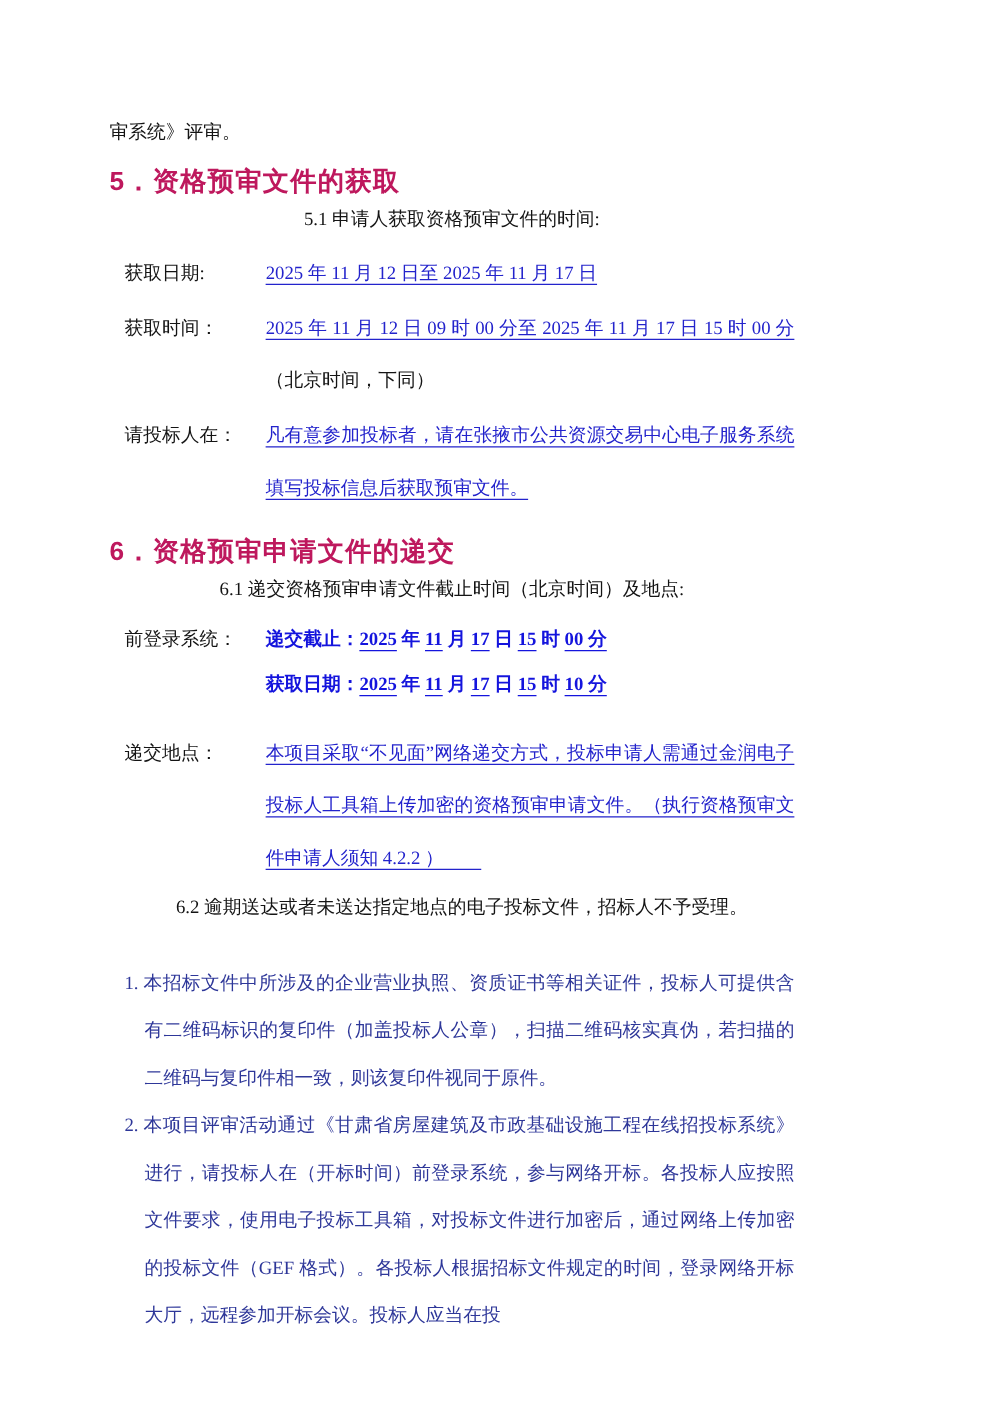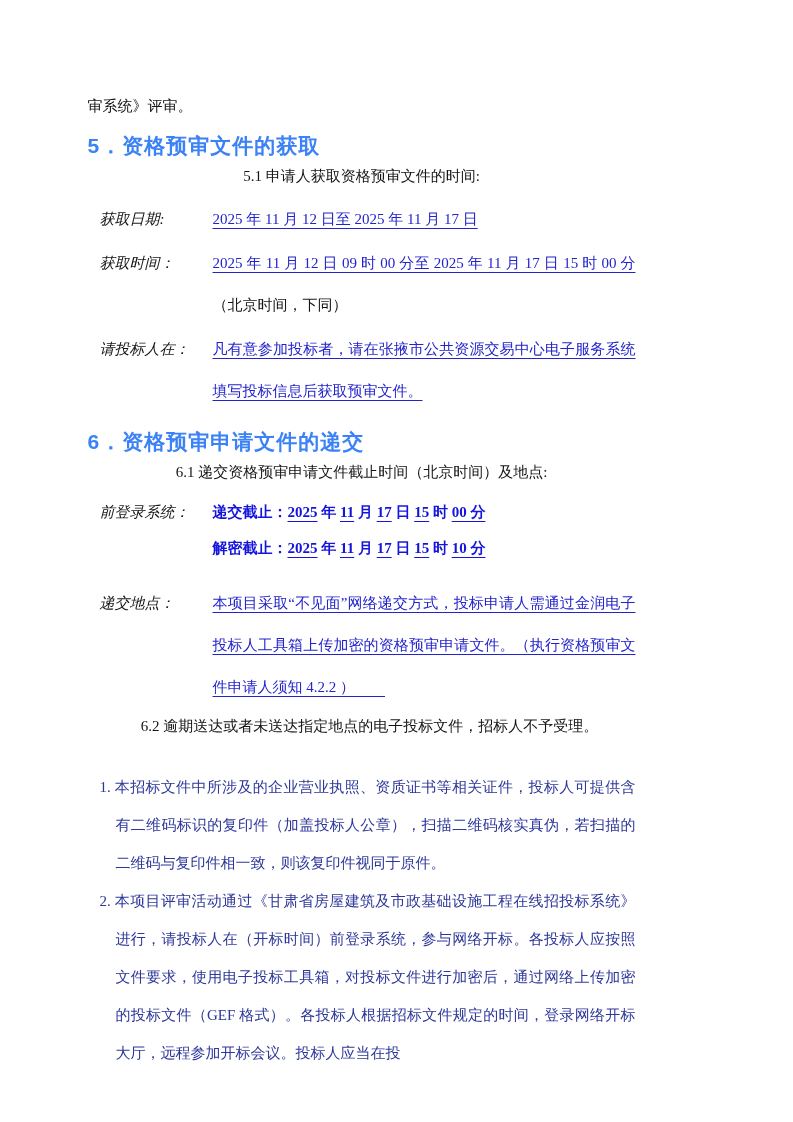--- a/index.html
+++ b/index.html
@@ -20,29 +20,29 @@
     font-family:"Liberation Serif","DejaVu Serif",serif;
     font-size:15px;
     color:var(--ink);
   }
   p{margin:0;}
   .intro{line-height:20px;}
   .sec-heading{
     font-family:"Liberation Sans","DejaVu Sans",sans-serif;
     font-size:21px;
     font-weight:bold;
-    color:#3b82f6;
+    color:#be185d;
     margin:15px 0 3px 0;
     line-height:30px;
     letter-spacing:1px;
   }
   .clause{line-height:24px;margin:0 0 10px 0;text-align:center;}
   .clause.tail{margin:6px 0 0 16px;}
   .frow{display:flex;align-items:flex-start;margin:0 0 2px 12px;}
-  .flabel{flex:none;width:113px;line-height:42px;white-space:pre;font-style:italic;}
+  .flabel{flex:none;width:113px;line-height:42px;white-space:pre;}
   .fvalue{flex:1;line-height:42px;text-align:justify;}
   .link{
     color:var(--link);
     text-decoration:underline;
     text-underline-offset:4px;
     text-decoration-thickness:1px;
   }
   .plain{color:var(--ink);}
   .row-time .flabel,.row-time .fvalue{line-height:36px;}
   .deadline{
@@ -95,21 +95,21 @@
   </div>
 
   <h2 class="sec-heading">6．资格预审申请文件的递交</h2>
 
   <p class="clause">6.1 递交资格预审申请文件截止时间（北京时间）及地点:</p>
 
   <div class="frow row-time">
     <span class="flabel">前登录系统：</span>
     <span class="fvalue">
       <p class="deadline"><span>递交截止：</span><span class="u">2025</span><span> 年 </span><span class="u">11</span><span> 月 </span><span class="u">17</span><span> 日 </span><span class="u">15</span><span> 时 </span><span class="u">00 分</span></p>
-      <p class="deadline"><span>解密截止：</span><span class="u">2025</span><span> 年 </span><span class="u">11</span><span> 月 </span><span class="u">17</span><span> 日 </span><span class="u">15</span><span> 时 </span><span class="u">10 分</span></p>
+      <p class="deadline"><span>获取日期：</span><span class="u">2025</span><span> 年 </span><span class="u">11</span><span> 月 </span><span class="u">17</span><span> 日 </span><span class="u">15</span><span> 时 </span><span class="u">10 分</span></p>
     </span>
   </div>
 
   <div class="frow row-place">
     <span class="flabel">递交地点：</span>
     <span class="fvalue"><span class="link">本项目采取“不见面”网络递交方式，投标申请人需通过金润电子投标人工具箱上传加密的资格预审申请文件。（执行资格预审文件申请人须知 4.2.2 ）　　</span></span>
   </div>
 
   <p class="clause tail">6.2 逾期送达或者未送达指定地点的电子投标文件，招标人不予受理。</p>
 

